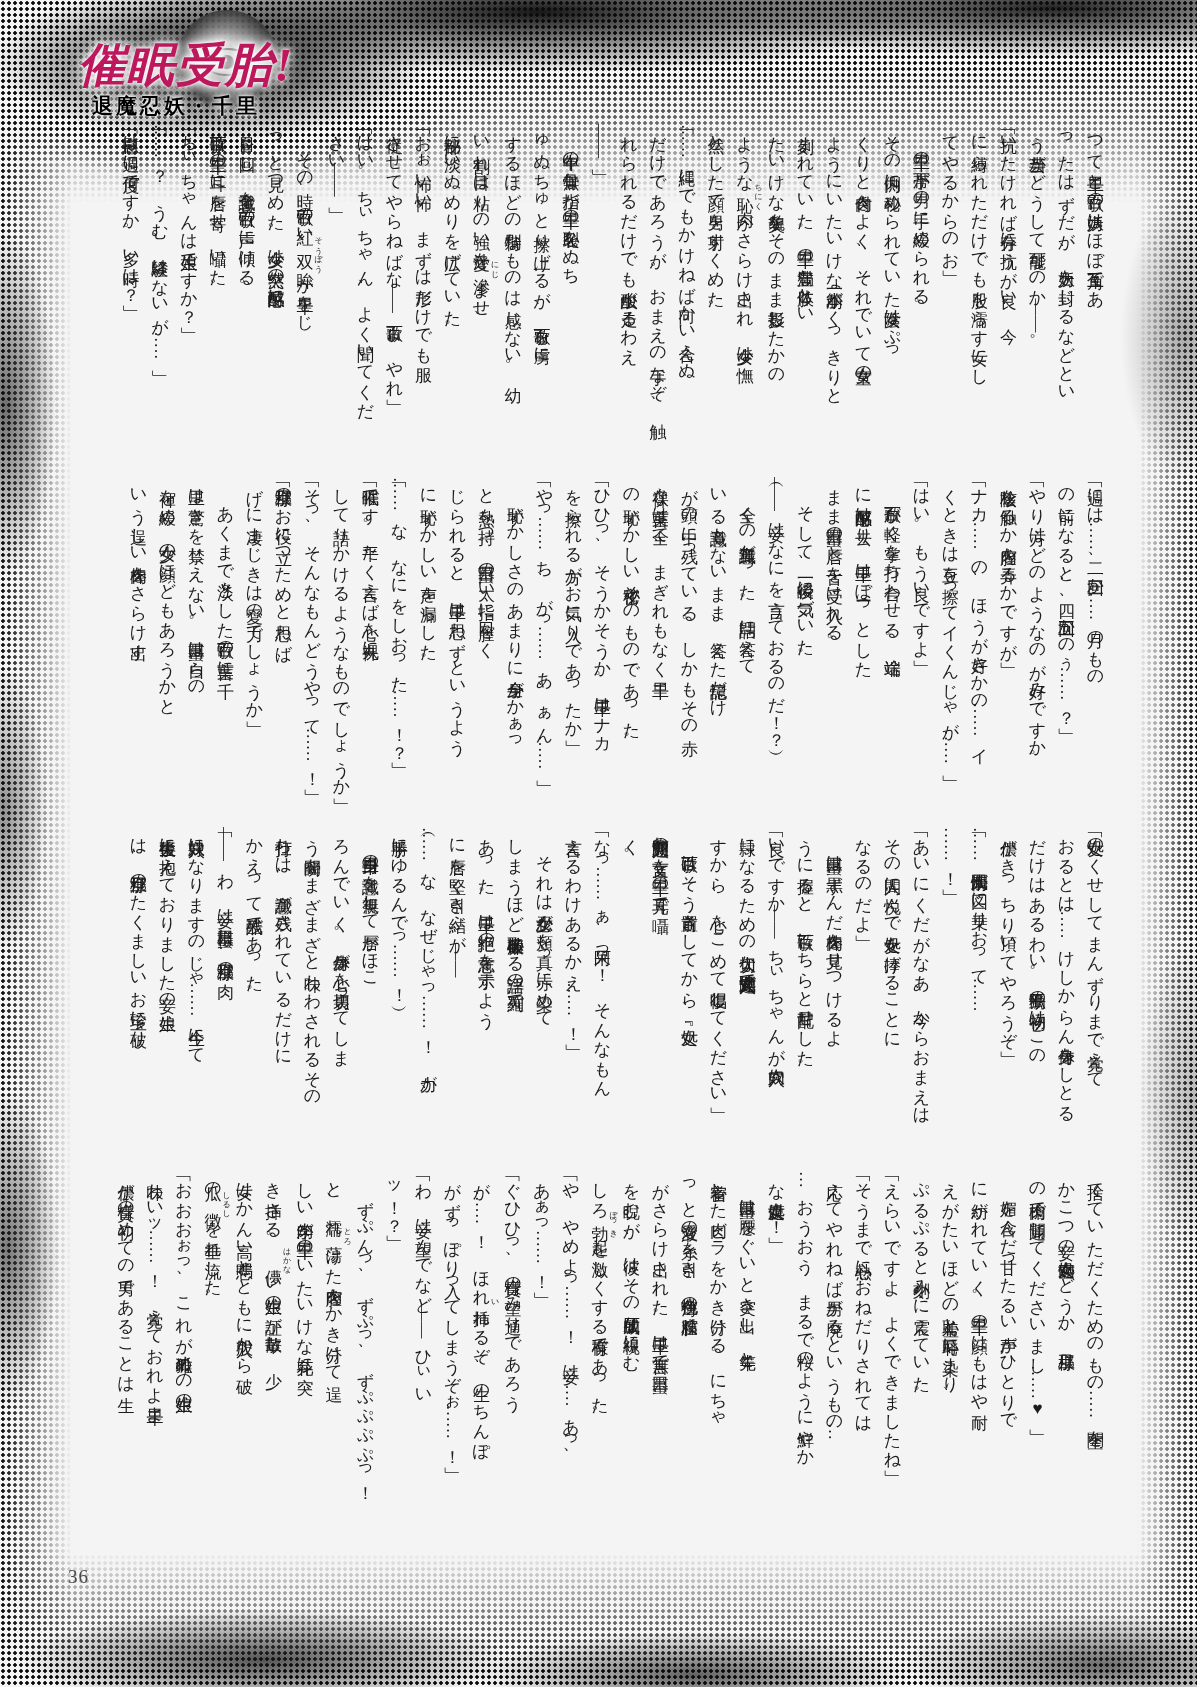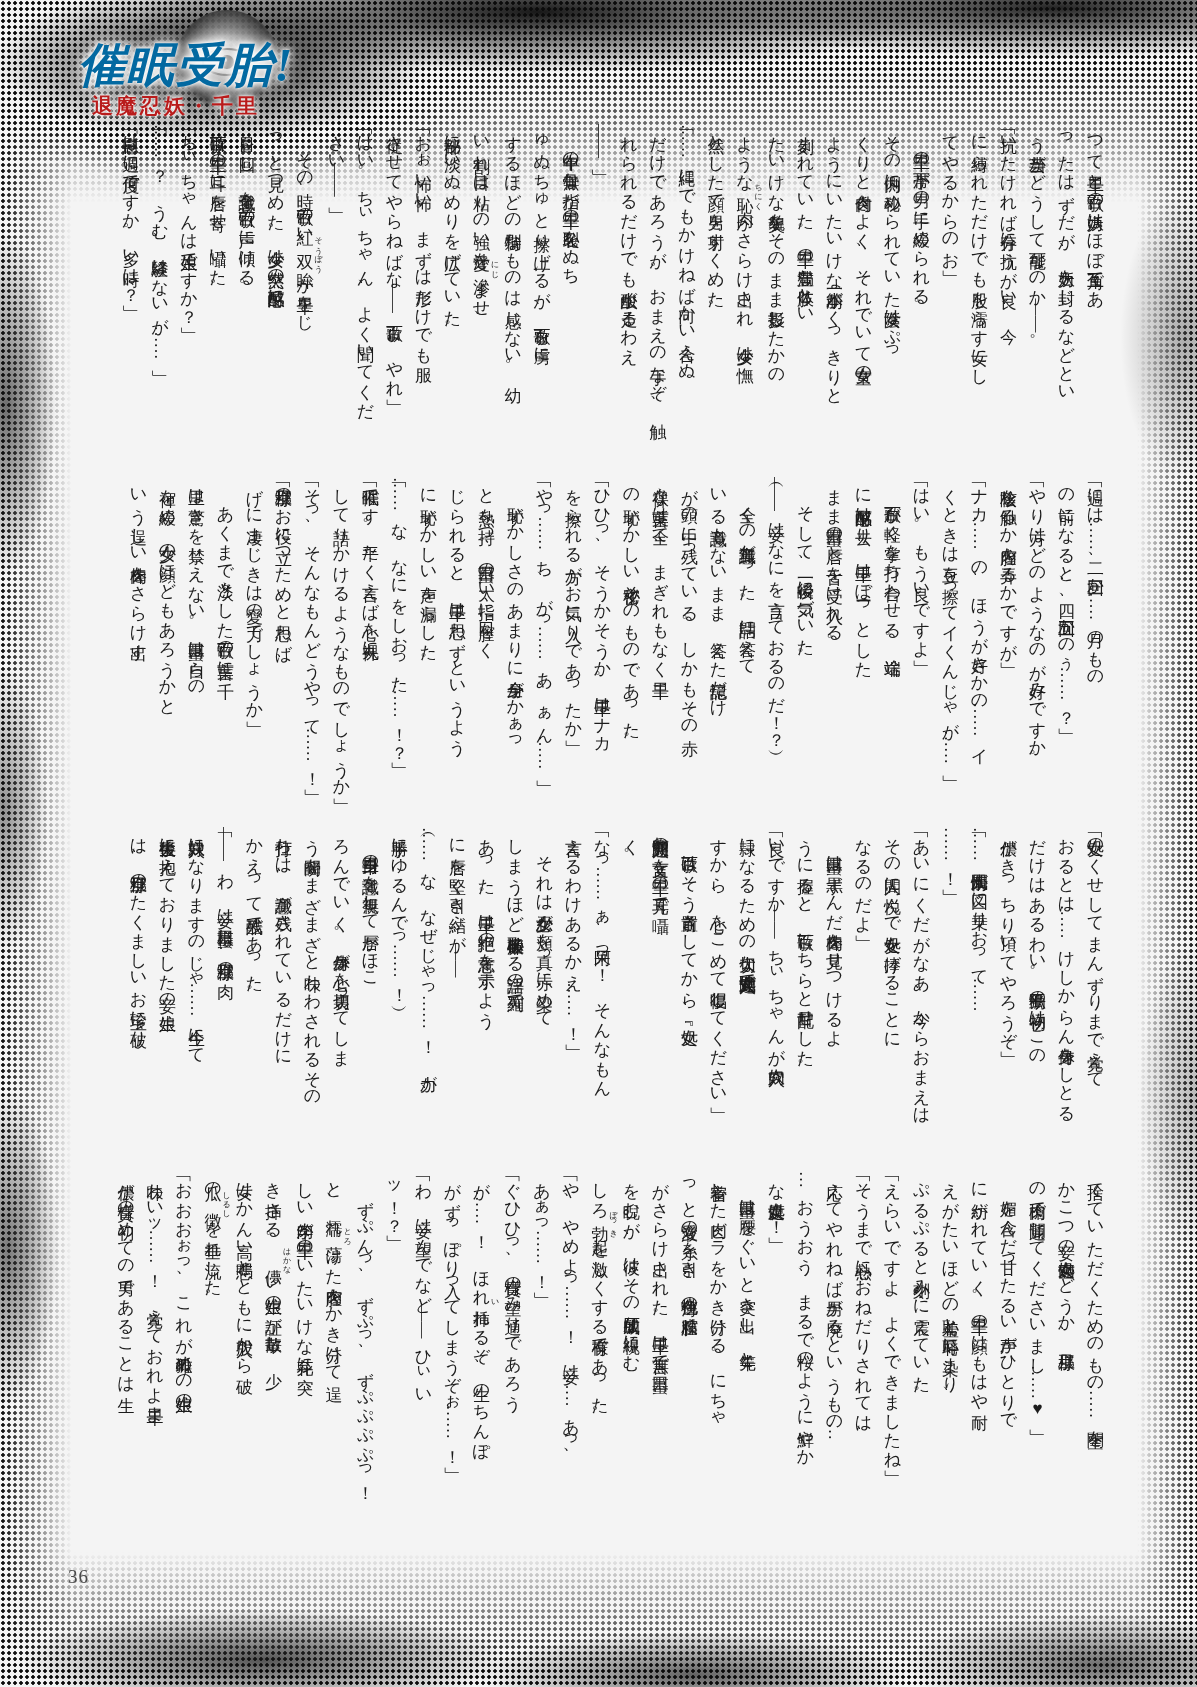--- a/index.html
+++ b/index.html
@@ -44,26 +44,26 @@
   }
   .logo{position:absolute;left:70px;top:16px;z-index:4;width:330px;height:120px;}
   .logo .emblem{
     position:absolute;left:105px;top:-6px;width:104px;height:104px;border-radius:50%;
     background:radial-gradient(circle at 50% 45%, #e9e9e9 0 18%, #9a9a9a 34%, #3a3a3a 60%, rgba(0,0,0,0) 70%);
     opacity:.85;
   }
   .logo .emblem svg{position:absolute;left:26px;top:30px;}
   .logo-title{
     position:absolute;left:8px;top:18px;white-space:nowrap;
-    font-size:47px;font-weight:bold;font-style:italic;color:#0369a1;letter-spacing:2px;
+    font-size:47px;font-weight:bold;font-style:italic;color:#be185d;letter-spacing:2px;
     text-shadow:0 0 3px #fff,0 0 7px #fff,0 0 14px #fff,0 0 20px rgba(255,255,255,.8);
   }
   .logo-sub{
     position:absolute;left:22px;top:76px;white-space:nowrap;
-    font-size:21px;font-weight:bold;color:#b91c1c;letter-spacing:3px;
+    font-size:21px;font-weight:bold;color:#000000;letter-spacing:3px;
     text-shadow:0 0 2px #fff,0 0 5px #fff,0 0 10px #fff;
   }
   .band{
     position:absolute;right:87px;height:400px;z-index:3;
     writing-mode:vertical-rl;-webkit-writing-mode:vertical-rl;
     font-size:17px;line-height:29px;color:#1c1c1c;
     text-orientation:mixed;
   }
   .band p{margin:0;padding:0;white-space:nowrap;}
   .band rt{font-size:8px;letter-spacing:0;}

